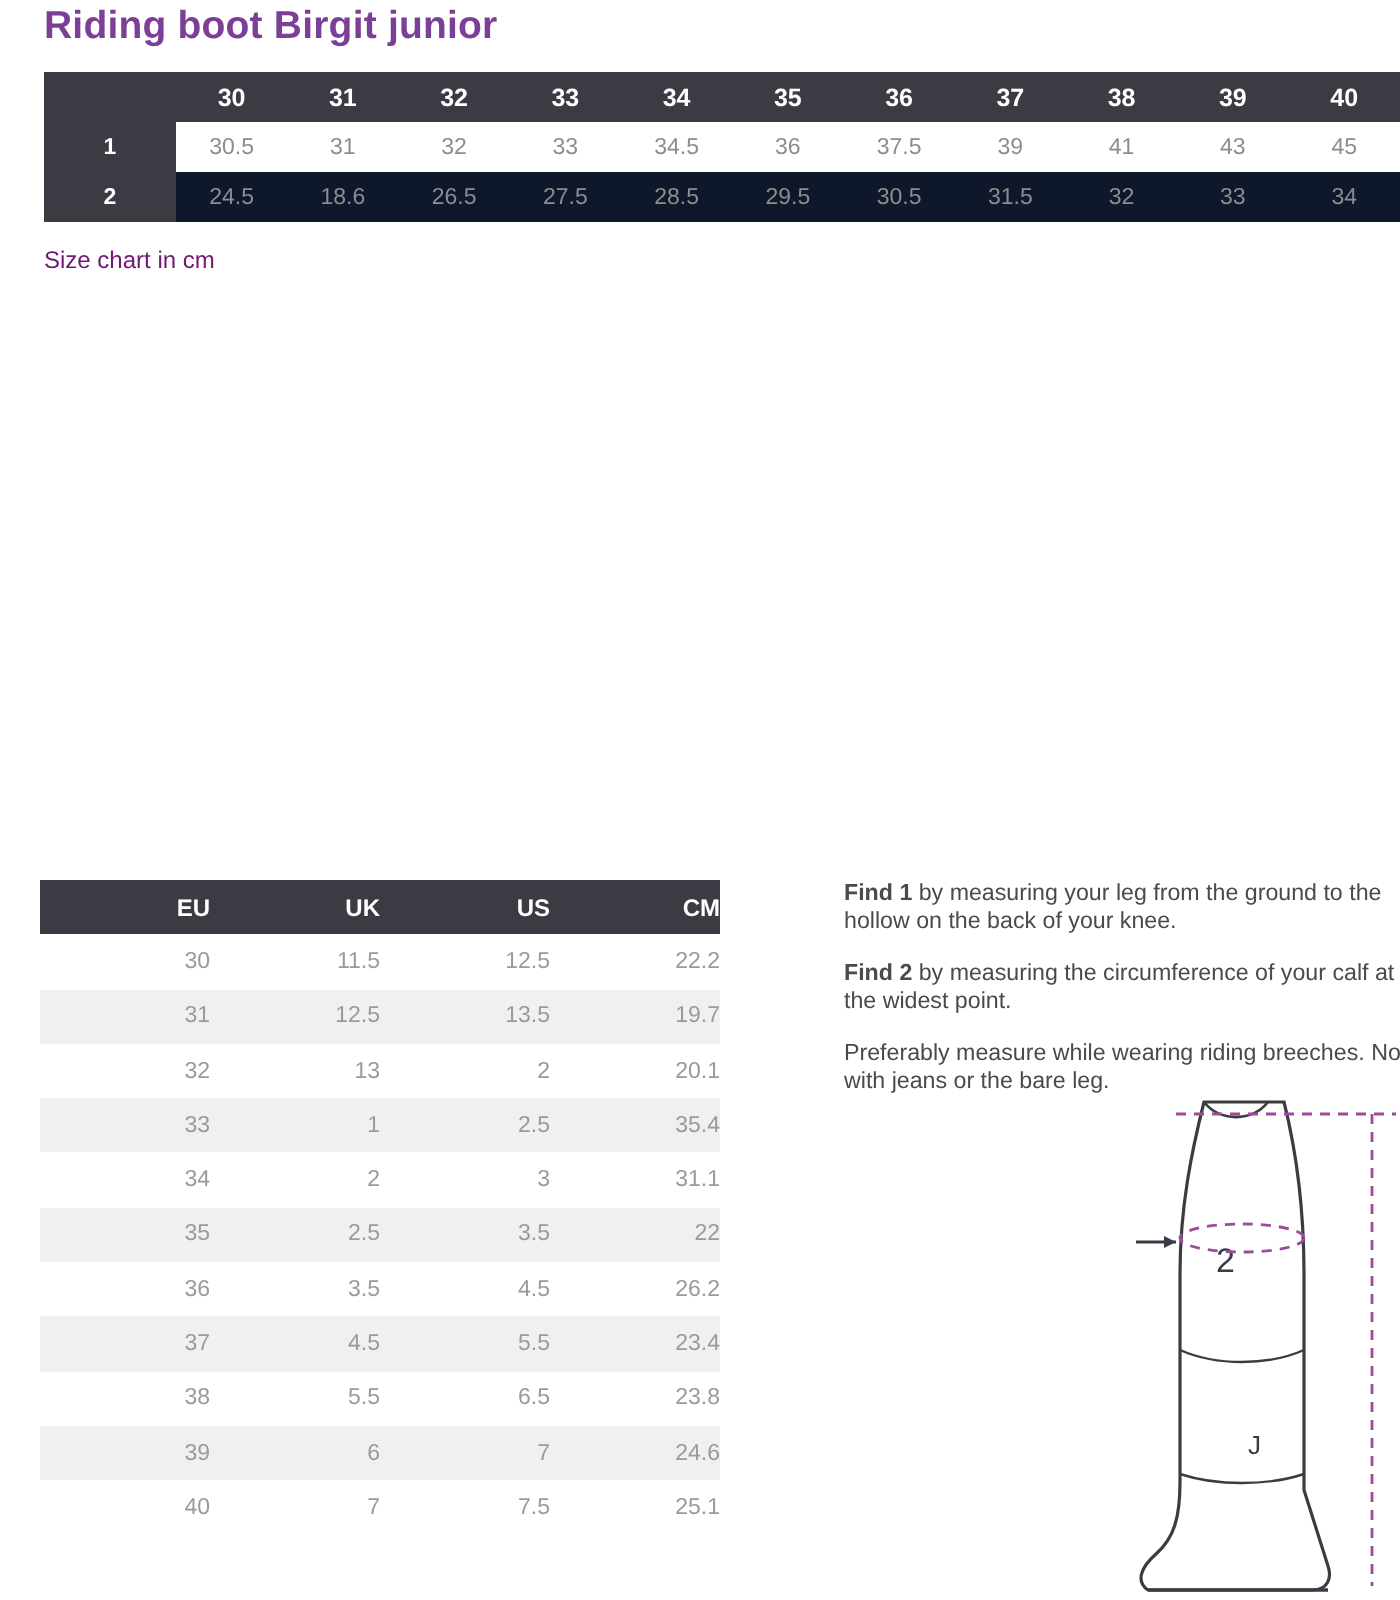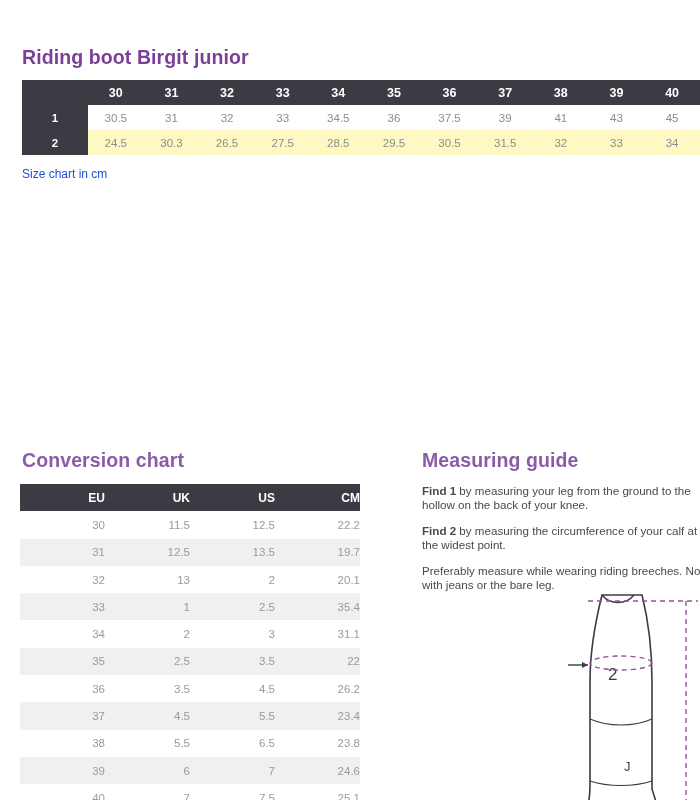--- a/index.html
+++ b/index.html
@@ -12,21 +12,20 @@
     background: #ffffff;
     font-family: "Liberation Sans", sans-serif;
     color: #4a4a4a;
     position: relative;
     overflow: hidden;
   }
   .page {
     position: relative;
     width: 700px;
     height: 687px;
-    margin-top: 44px;
   }
 
   
   .title {
     position: absolute;
     left: 22px;
     top: 2px;
     font-size: 19.5px;
     font-weight: bold;
     color: #7b3f98;
@@ -71,29 +70,29 @@
     color: #ffffff;
     font-weight: bold;
     font-size: 11.5px;
     width: 66px;
   }
   .size-table tbody tr.odd td {
     background: #ffffff;
     color: #8d8d8d;
   }
   .size-table tbody tr.even td {
-    background: #fef9c3;
+    background: #0f172a;
     color: #8d8d8d;
   }
   .caption {
     position: absolute;
     left: 22px;
     top: 123px;
     font-size: 12px;
-    color: #1d4ed8;
+    color: #701a75;
   }
 
   
   .conv-title {
     position: absolute;
     left: 22px;
     top: 405px;
   }
   .meas-title {
     position: absolute;
@@ -199,37 +198,36 @@
         <td>36</td>
         <td>37.5</td>
         <td>39</td>
         <td>41</td>
         <td>43</td>
         <td>45</td>
       </tr>
       <tr class="even">
         <th>2</th>
         <td>24.5</td>
-        <td>30.3</td>
+        <td>18.6</td>
         <td>26.5</td>
         <td>27.5</td>
         <td>28.5</td>
         <td>29.5</td>
         <td>30.5</td>
         <td>31.5</td>
         <td>32</td>
         <td>33</td>
         <td>34</td>
       </tr>
     </tbody>
   </table>
 
   <div class="caption">Size chart in cm</div>
 
-  <div class="section-title conv-title">Conversion chart</div>
 
   <table class="conv-table">
     <thead>
       <tr>
         <th>EU</th>
         <th>UK</th>
         <th>US</th>
         <th>CM</th>
       </tr>
     </thead>
@@ -296,21 +294,20 @@
       </tr>
       <tr class="odd">
         <td>40</td>
         <td>7</td>
         <td>7.5</td>
         <td>25.1</td>
       </tr>
     </tbody>
   </table>
 
-  <div class="section-title meas-title">Measuring guide</div>
 
   <div class="meas-body">
     <p><b>Find 1</b><span> by measuring your leg from the ground to the hollow on the back of your knee.</span></p>
     <p><b>Find 2</b><span> by measuring the circumference of your calf at the widest point.</span></p>
     <p><span>Preferably measure while wearing riding breeches. Not with jeans or the bare leg.</span></p>
   </div>
 
   <div class="measure-num num2">2</div>
 
   <div class="boot-wrap">

